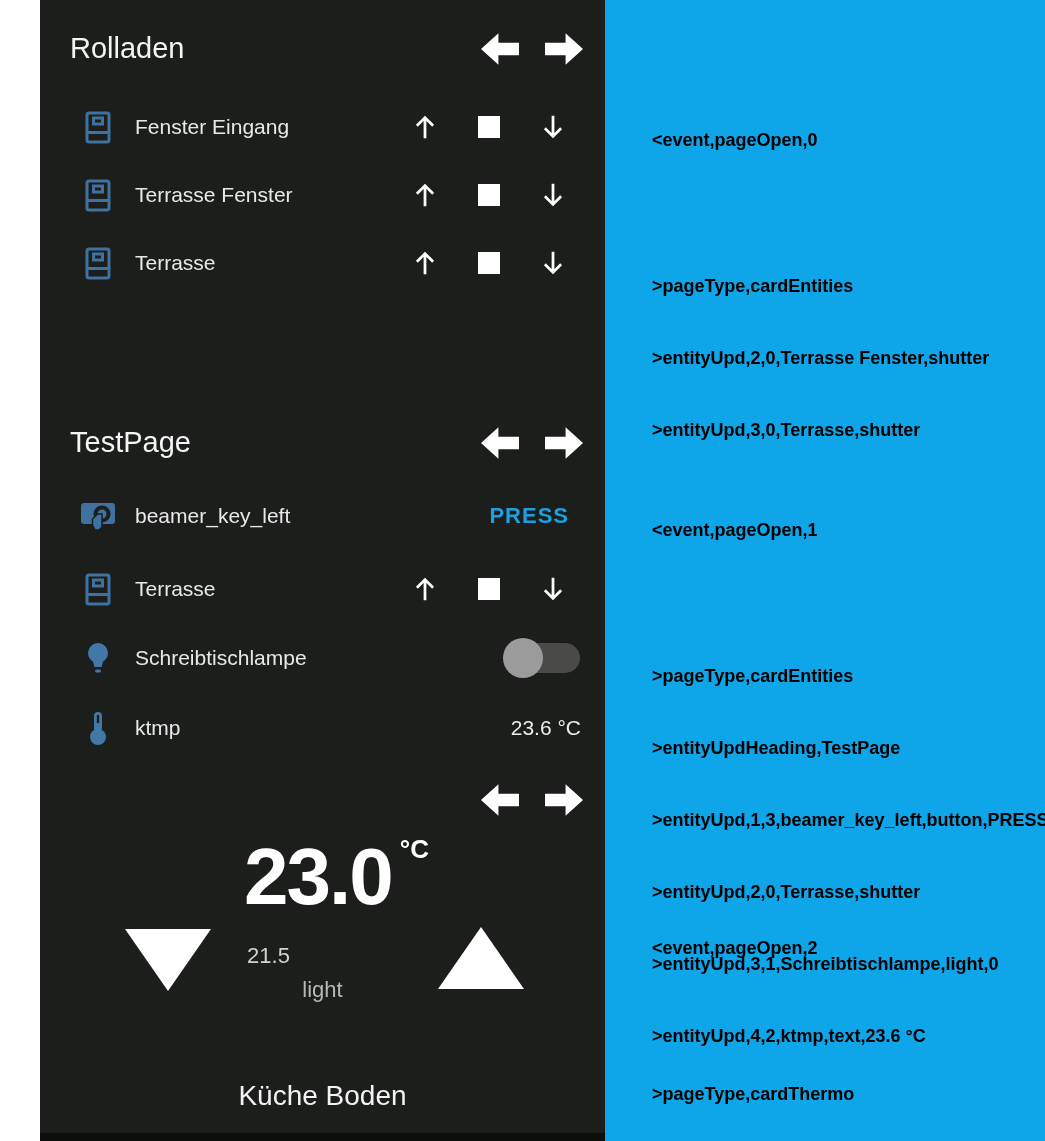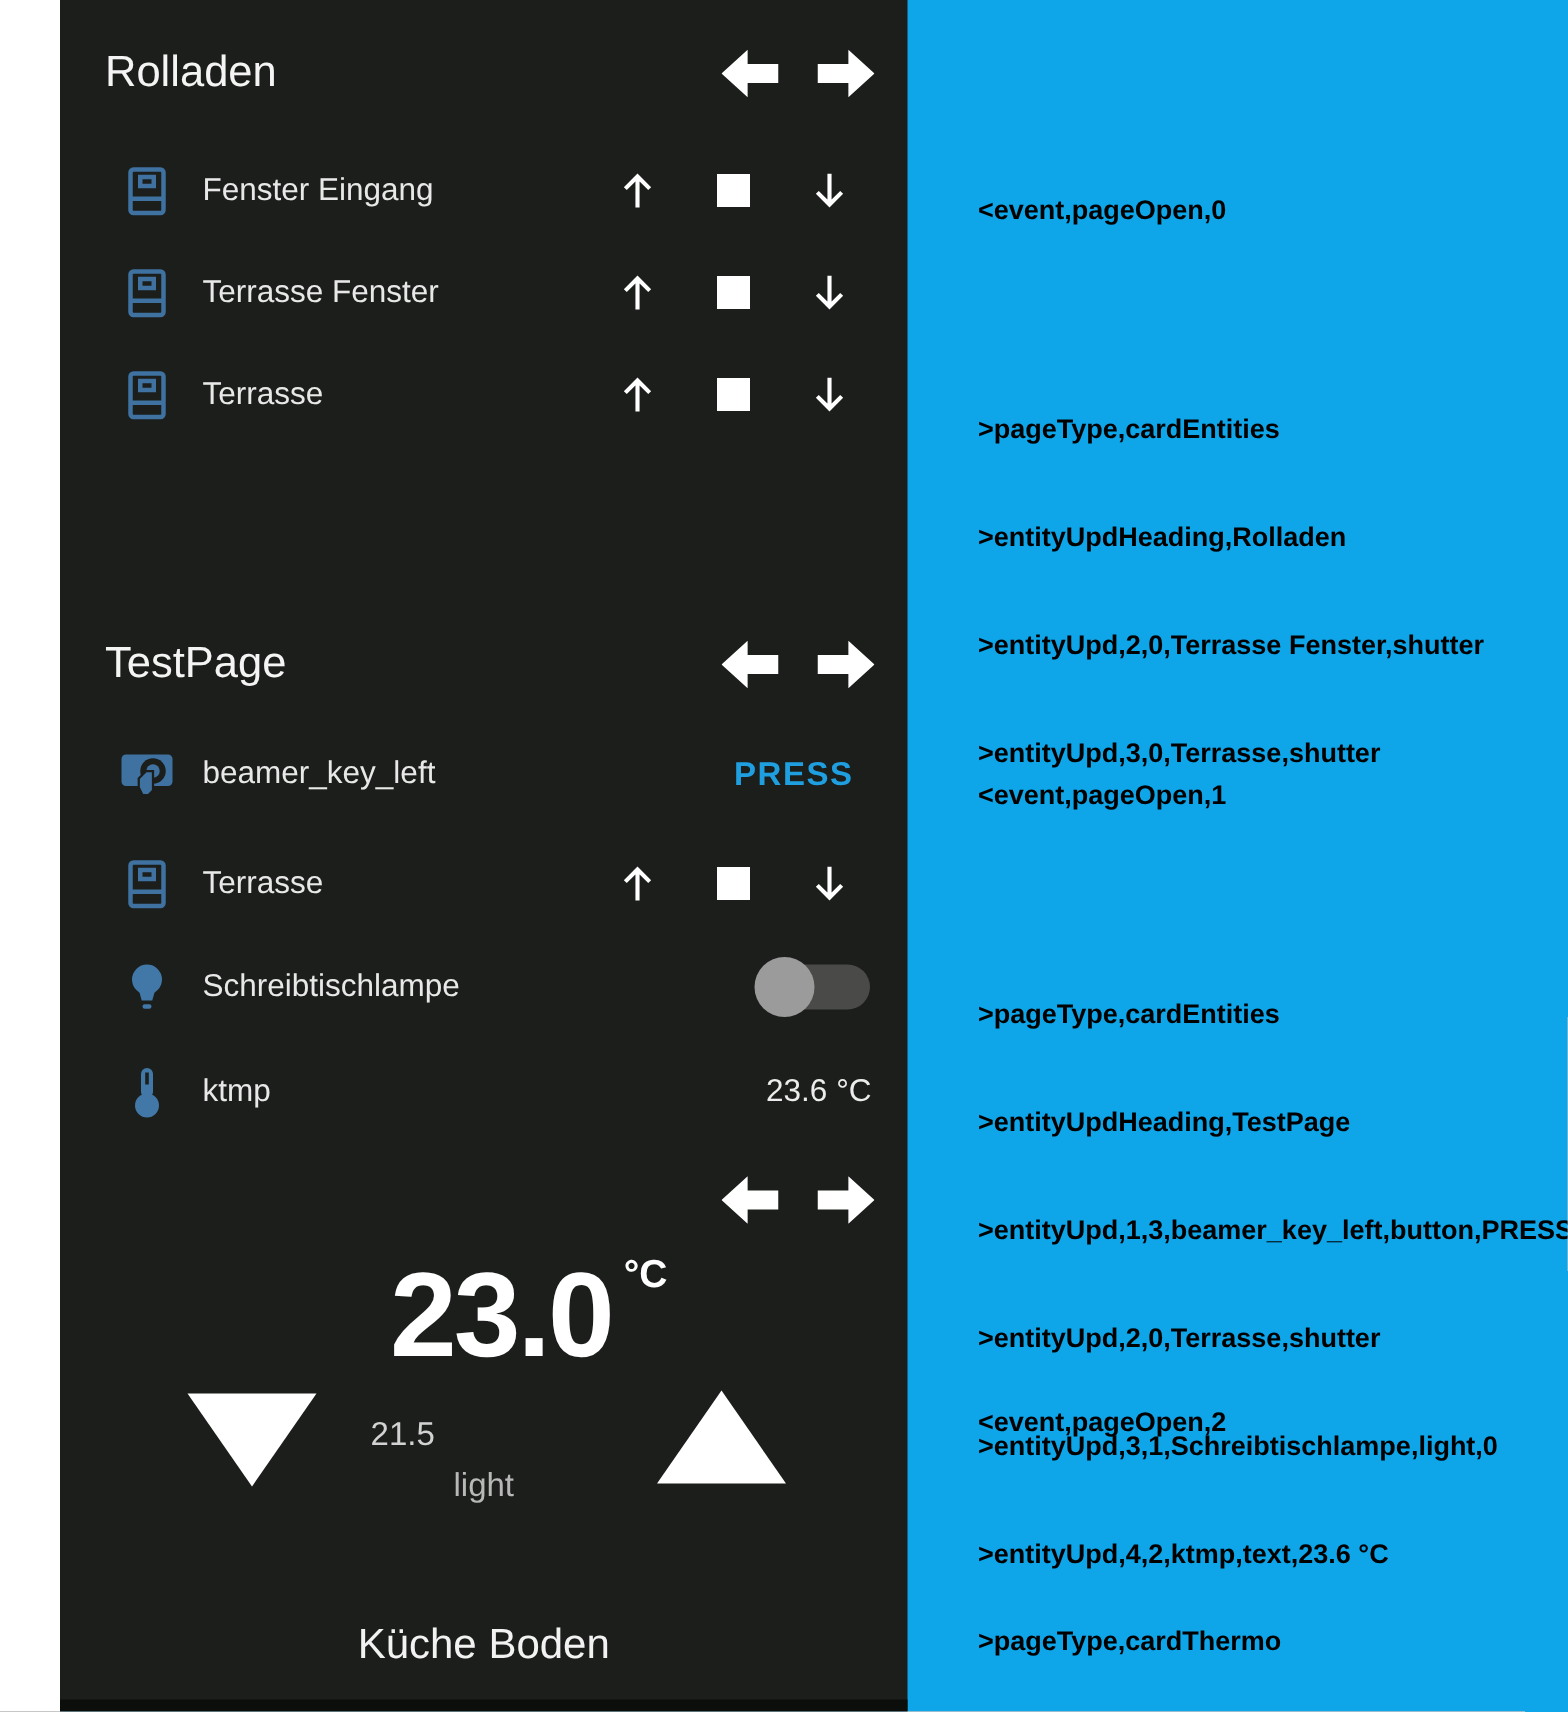--- a/index.html
+++ b/index.html
@@ -24,21 +24,21 @@
   .ctrl-cell svg { width:30px; height:30px; display:block; }
   .stop-square { width:22px; height:22px; background:#ffffff; }
 
   .press-label { position:absolute; right:36px; color:#1f9fe0; font-size:22px; font-weight:700; letter-spacing:1px; cursor:pointer; }
   .value-label { position:absolute; right:24px; color:#ececec; font-size:21px; }
 
   .toggle { position:absolute; right:25px; width:74px; height:30px; background:#4a4a48; border-radius:15px; cursor:pointer; }
   .toggle-knob { position:absolute; left:-3px; top:-5px; width:40px; height:40px; border-radius:50%; background:#9b9b9b; }
 
   
-  .thermo-temp { position:absolute; left:16px; top:835px; width:565px; text-align:center; transform:translateX(14px); color:#ffffff; }
+  .thermo-temp { position:absolute; left:0; top:835px; width:565px; text-align:center; transform:translateX(14px); color:#ffffff; }
   .thermo-temp .big { font-size:80px; font-weight:700; letter-spacing:-2px; line-height:84px; }
   .thermo-temp sup { font-size:26px; font-weight:700; position:relative; top:-40px; margin-left:8px; letter-spacing:0; }
   .tri { position:absolute; width:0; height:0; cursor:pointer; }
   .tri-down { left:85px; top:929px; border-left:43px solid transparent; border-right:43px solid transparent; border-top:62px solid #ffffff; }
   .tri-up { left:398px; top:927px; border-left:43px solid transparent; border-right:43px solid transparent; border-bottom:62px solid #ffffff; }
   .thermo-set { position:absolute; left:0; top:943px; width:457px; text-align:center; color:#d2d2d2; font-size:22px; }
   .thermo-state { position:absolute; left:0; top:977px; width:565px; text-align:center; color:#b8b8b8; font-size:22px; }
   .thermo-title { position:absolute; left:0; top:1080px; width:565px; text-align:center; color:#f2f2f2; font-size:28px; }
 
   
@@ -247,21 +247,20 @@
     <div class="thermo-state">light</div>
     <div class="thermo-title">Küche Boden</div>
 
     <div class="panel-footer"></div>
   </div>
 
   <div class="log-block" style="top:80px;">
     <div>&lt;event,pageOpen,0</div>
     <div class="log-gap"></div>
     <div>&gt;pageType,cardEntities</div>
-    <div>&gt;entityUpdHeading,Rolladen</div>
     <div>&gt;entityUpd,2,0,Terrasse Fenster,shutter</div>
     <div>&gt;entityUpd,3,0,Terrasse,shutter</div>
   </div>
 
   <div class="log-block" style="top:470px;">
     <div>&lt;event,pageOpen,1</div>
     <div class="log-gap"></div>
     <div>&gt;pageType,cardEntities</div>
     <div>&gt;entityUpdHeading,TestPage</div>
     <div>&gt;entityUpd,1,3,beamer_key_left,button,PRESS</div>

